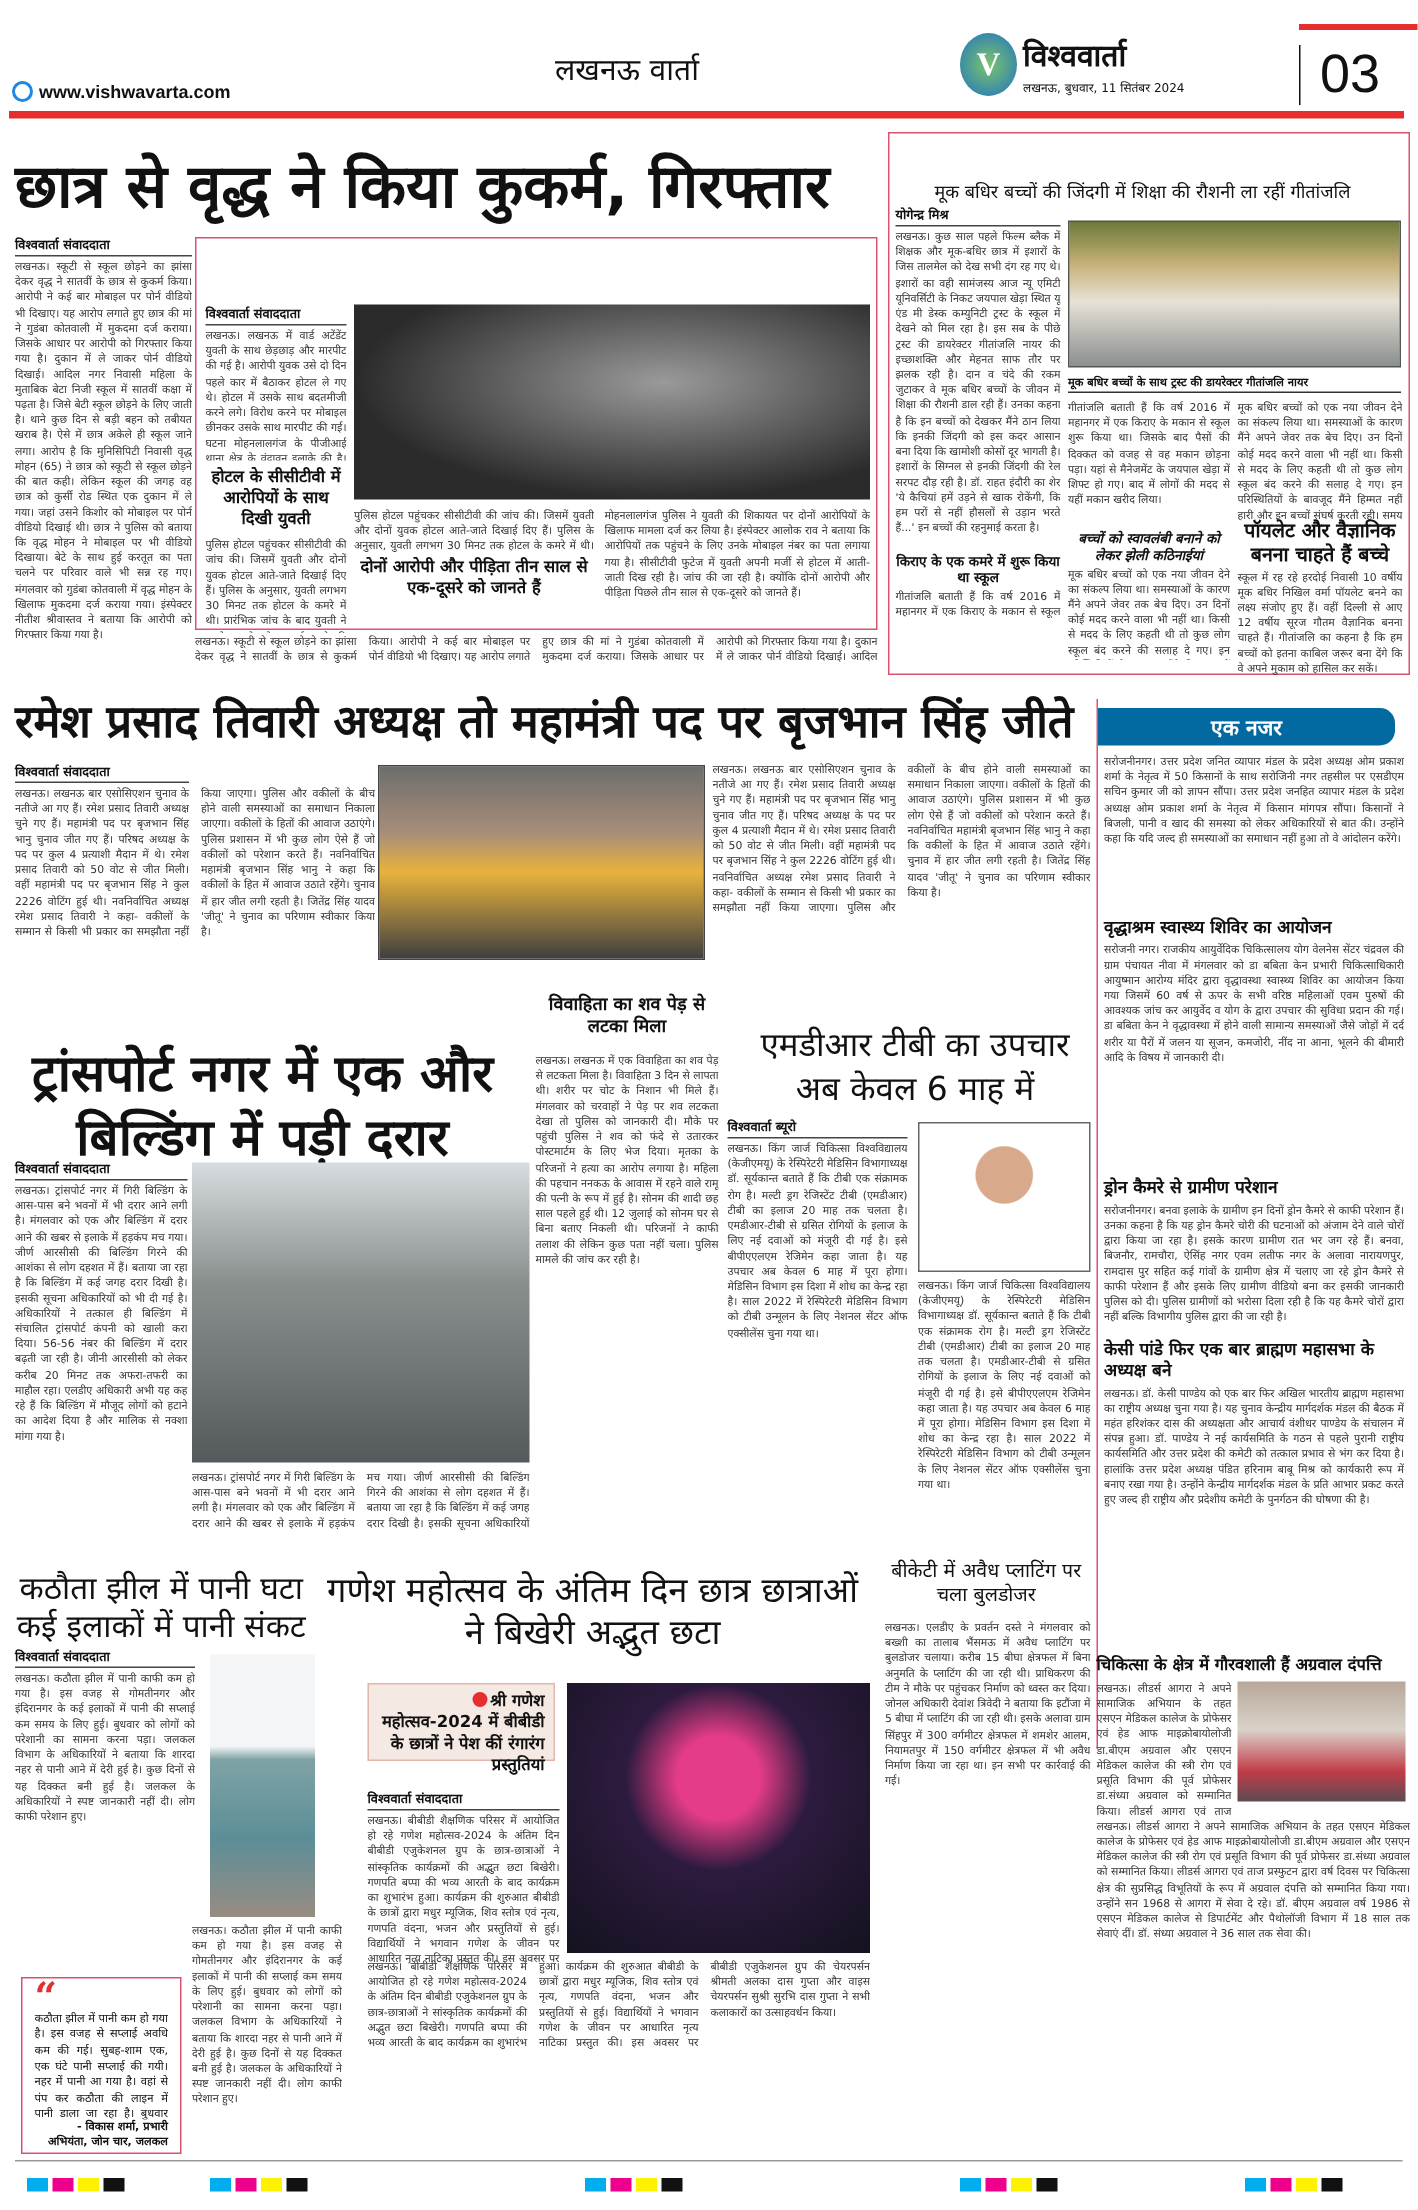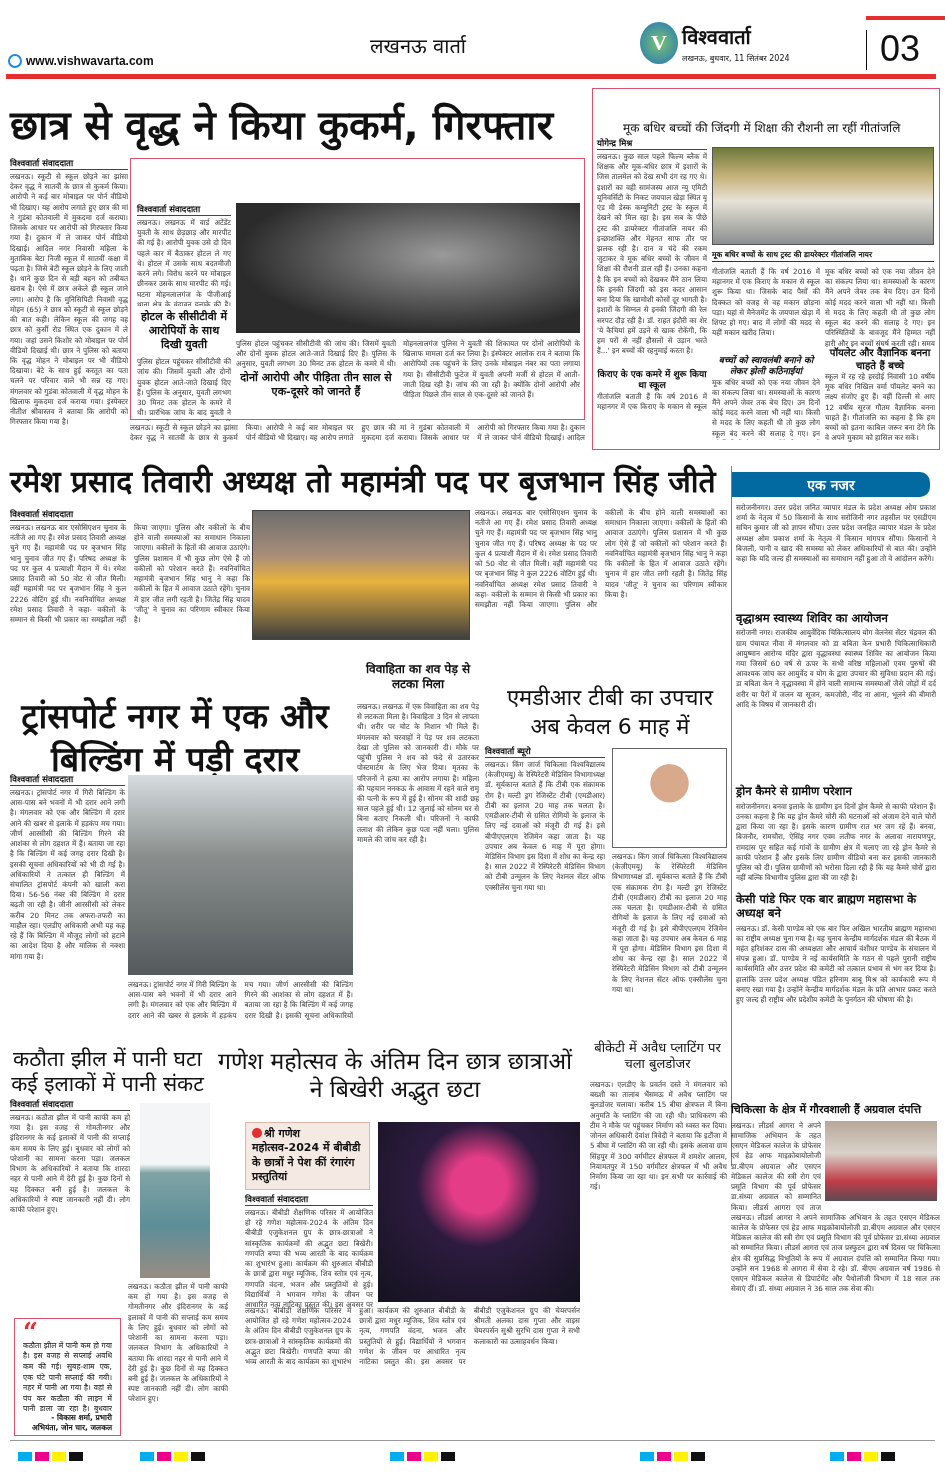--- a/index.html
+++ b/index.html
@@ -89,21 +89,21 @@
   </div>
   <div class="photo photo-kids" style="position:absolute;left:119px;top:58px;width:222px;height:98px;border:1px solid #555;"></div>
   <div class="caption" style="position:absolute;left:119px;top:158px;width:222px;">मूक बधिर बच्चों के साथ ट्रस्ट की डायरेक्टर गीतांजलि नायर</div>
   <div style="position:absolute;left:119px;top:178px;width:108px;">
     <div class="col" style="height:88px;">गीतांजलि बताती हैं कि वर्ष 2016 में महानगर में एक किराए के मकान से स्कूल शुरू किया था। जिसके बाद पैसों की दिक्कत को वजह से वह मकान छोड़ना पड़ा। यहां से मैनेजमेंट के जयपाल खेड़ा में शिफ्ट हो गए। बाद में लोगों की मदद से यहीं मकान खरीद लिया।</div>
     <div class="subhead" style="font-size:9px;font-style:italic;">बच्चों को स्वावलंबी बनाने को लेकर झेली कठिनाईयां</div>
     <div class="col" style="height:62px;">मूक बधिर बच्चों को एक नया जीवन देने का संकल्प लिया था। समस्याओं के कारण मैंने अपने जेवर तक बेच दिए। उन दिनों कोई मदद करने वाला भी नहीं था। किसी से मदद के लिए कहती थी तो कुछ लोग स्कूल बंद करने की सलाह दे गए। इन परिस्थितियों के बावजूद मैंने हिम्मत नहीं हारी और इन बच्चों संघर्ष करती रही। समय के साथ लोगों की सोच बदली और मदद मिलनी शुरू हो गई।</div>
   </div>
   <div style="position:absolute;left:232px;top:178px;width:110px;">
     <div class="col" style="height:80px;">मूक बधिर बच्चों को एक नया जीवन देने का संकल्प लिया था। समस्याओं के कारण मैंने अपने जेवर तक बेच दिए। उन दिनों कोई मदद करने वाला भी नहीं था। किसी से मदद के लिए कहती थी तो कुछ लोग स्कूल बंद करने की सलाह दे गए। इन परिस्थितियों के बावजूद मैंने हिम्मत नहीं हारी और इन बच्चों संघर्ष करती रही। समय के साथ लोगों की सोच बदली और मदद मिलनी शुरू हो गई।</div>
-    <div class="subhead" style="font-size:10px;">पॉयलेट और वैज्ञानिक बनना चाहते हैं बच्चे</div>
+    <div class="subhead" style="font-size:13px;">पॉयलेट और वैज्ञानिक बनना चाहते हैं बच्चे</div>
     <div class="col" style="height:70px;">स्कूल में रह रहे हरदोई निवासी 10 वर्षीय मूक बधिर निखिल वर्मा पॉयलेट बनने का लक्ष्य संजोए हुए हैं। वहीं दिल्ली से आए 12 वर्षीय सूरज गौतम वैज्ञानिक बनना चाहते हैं। गीतांजलि का कहना है कि हम बच्चों को इतना काबिल जरूर बना देंगे कि वे अपने मुकाम को हासिल कर सकें।</div>
   </div>
 </div>
 
 <div class="abs headline" style="left:10px;top:466px;width:720px;font-size:30px;white-space:nowrap;">रमेश प्रसाद तिवारी अध्यक्ष तो महामंत्री पद पर बृजभान सिंह जीते</div>
 <div class="abs" style="left:10px;top:508px;width:240px;">
   <div class="byline" style="width:116px;">विश्ववार्ता संवाददाता</div>
   <div class="col" style="height:120px;column-count:2;column-gap:8px;">लखनऊ। लखनऊ बार एसोसिएशन चुनाव के नतीजे आ गए हैं। रमेश प्रसाद तिवारी अध्यक्ष चुने गए हैं। महामंत्री पद पर बृजभान सिंह भानु चुनाव जीत गए हैं। परिषद अध्यक्ष के पद पर कुल 4 प्रत्याशी मैदान में थे। रमेश प्रसाद तिवारी को 50 वोट से जीत मिली। वहीं महामंत्री पद पर बृजभान सिंह ने कुल 2226 वोटिंग हुई थी। नवनिर्वाचित अध्यक्ष रमेश प्रसाद तिवारी ने कहा- वकीलों के सम्मान से किसी भी प्रकार का समझौता नहीं किया जाएगा। पुलिस और वकीलों के बीच होने वाली समस्याओं का समाधान निकाला जाएगा। वकीलों के हितों की आवाज उठाएंगे। पुलिस प्रशासन में भी कुछ लोग ऐसे हैं जो वकीलों को परेशान करते हैं। नवनिर्वाचित महामंत्री बृजभान सिंह भानु ने कहा कि वकीलों के हित में आवाज उठाते रहेंगे। चुनाव में हार जीत लगी रहती है। जितेंद्र सिंह यादव 'जीतू' ने चुनाव का परिणाम स्वीकार किया है।</div>
 </div>
 <div class="abs photo photo-men" style="left:252px;top:510px;width:218px;height:130px;border:1px solid #444;"></div>
@@ -163,21 +163,21 @@
 </div>
 <div class="abs photo photo-lake" style="left:140px;top:1103px;width:70px;height:175px;"></div>
 <div class="abs col" style="left:128px;top:1282px;width:100px;height:145px;">लखनऊ। कठौता झील में पानी काफी कम हो गया है। इस वजह से गोमतीनगर और इंदिरानगर के कई इलाकों में पानी की सप्लाई कम समय के लिए हुई। बुधवार को लोगों को परेशानी का सामना करना पड़ा। जलकल विभाग के अधिकारियों ने बताया कि शारदा नहर से पानी आने में देरी हुई है। कुछ दिनों से यह दिक्कत बनी हुई है। जलकल के अधिकारियों ने स्पष्ट जानकारी नहीं दी। लोग काफी परेशान हुए।</div>
 <div class="abs quote-box" style="left:14px;top:1318px;width:107px;height:118px;">
   <div class="quote-mark">“</div>
   <div class="col" style="font-size:7.5px;height:72px;color:#111;">कठौता झील में पानी कम हो गया है। इस वजह से सप्लाई अवधि कम की गई। सुबह-शाम एक, एक घंटे पानी सप्लाई की गयी। नहर में पानी आ गया है। वहां से पंप कर कठौता की लाइन में पानी डाला जा रहा है। बुधवार शाम तक सप्लाई सामान्य हो जाएगी। कठौता में सिर्फ 7.8 फुट पानी बचा है।</div>
   <div style="font-size:7.5px;font-weight:bold;text-align:right;">- विकास शर्मा, प्रभारी अभियंता, जोन चार, जलकल</div>
 </div>
 
 <div class="abs headline" style="left:210px;top:1047px;width:370px;font-size:23px;font-weight:normal;text-align:center;line-height:1.22;">गणेश महोत्सव के अंतिम दिन छात्र छात्राओं ने बिखेरी अद्भुत छटा</div>
-<div class="abs hl-box" style="left:245px;top:1122px;width:125px;height:68px;">
+<div class="abs hl-box" style="left:245px;top:1122px;width:125px;height:52px;text-align:right;">
   <span class="dot"></span><span>श्री गणेश महोत्सव-2024 में बीबीडी के छात्रों ने पेश कीं रंगारंग प्रस्तुतियां</span>
 </div>
 <div class="abs photo photo-stage" style="left:378px;top:1122px;width:202px;height:180px;"></div>
 <div class="abs" style="left:245px;top:1193px;width:128px;">
   <div class="byline">विश्ववार्ता संवाददाता</div>
   <div class="col" style="height:100px;">लखनऊ। बीबीडी शैक्षणिक परिसर में आयोजित हो रहे गणेश महोत्सव-2024 के अंतिम दिन बीबीडी एजुकेशनल ग्रुप के छात्र-छात्राओं ने सांस्कृतिक कार्यक्रमों की अद्भुत छटा बिखेरी। गणपति बप्पा की भव्य आरती के बाद कार्यक्रम का शुभारंभ हुआ। कार्यक्रम की शुरुआत बीबीडी के छात्रों द्वारा मधुर म्यूजिक, शिव स्तोत्र एवं नृत्य, गणपति वंदना, भजन और प्रस्तुतियों से हुई। विद्यार्थियों ने भगवान गणेश के जीवन पर आधारित नृत्य नाटिका प्रस्तुत की। इस अवसर पर बीबीडी एजुकेशनल ग्रुप की चेयरपर्सन श्रीमती अलका दास गुप्ता और वाइस चेयरपर्सन सुश्री सुरभि दास गुप्ता ने सभी कलाकारों का उत्साहवर्धन किया।</div>
 </div>
 <div class="abs col" style="left:245px;top:1306px;width:335px;height:125px;column-count:3;column-gap:8px;">लखनऊ। बीबीडी शैक्षणिक परिसर में आयोजित हो रहे गणेश महोत्सव-2024 के अंतिम दिन बीबीडी एजुकेशनल ग्रुप के छात्र-छात्राओं ने सांस्कृतिक कार्यक्रमों की अद्भुत छटा बिखेरी। गणपति बप्पा की भव्य आरती के बाद कार्यक्रम का शुभारंभ हुआ। कार्यक्रम की शुरुआत बीबीडी के छात्रों द्वारा मधुर म्यूजिक, शिव स्तोत्र एवं नृत्य, गणपति वंदना, भजन और प्रस्तुतियों से हुई। विद्यार्थियों ने भगवान गणेश के जीवन पर आधारित नृत्य नाटिका प्रस्तुत की। इस अवसर पर बीबीडी एजुकेशनल ग्रुप की चेयरपर्सन श्रीमती अलका दास गुप्ता और वाइस चेयरपर्सन सुश्री सुरभि दास गुप्ता ने सभी कलाकारों का उत्साहवर्धन किया।</div>
 
 <div class="abs subhead" style="left:590px;top:1040px;width:135px;font-size:13px;font-weight:normal;">बीकेटी में अवैध प्लाटिंग पर चला बुलडोजर</div>

